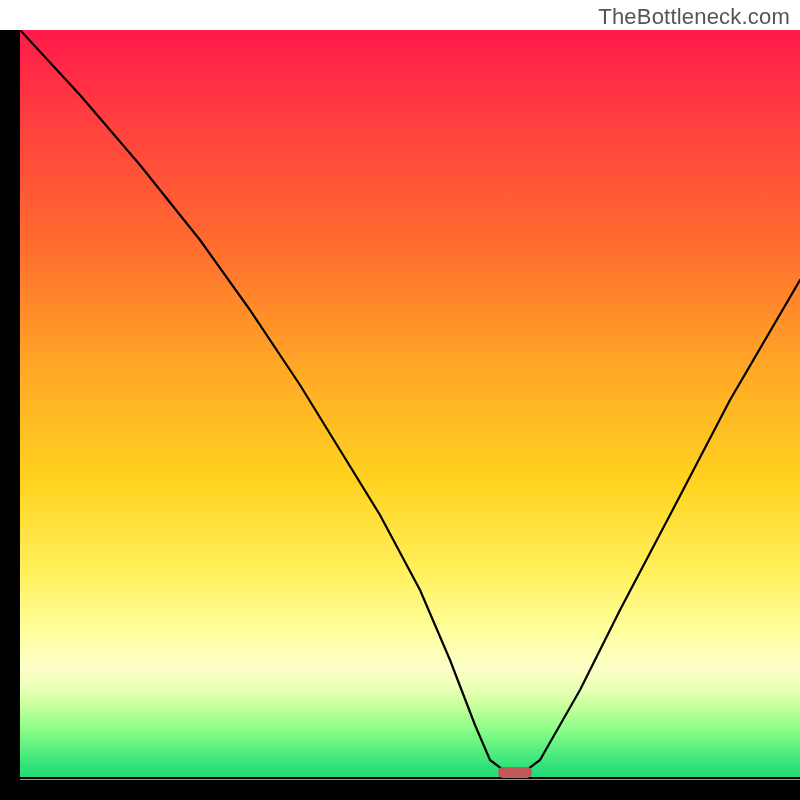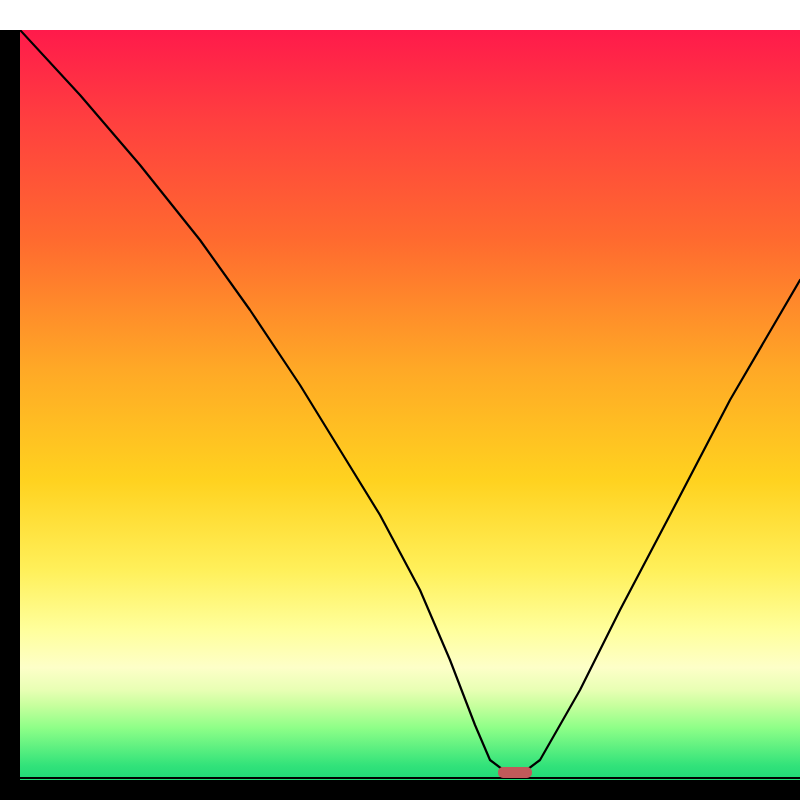--- a/index.html
+++ b/index.html
@@ -85,20 +85,21 @@
   .minimum-marker {
     fill: #c05a5a;
     stroke: none;
   }
 </style>
 </head>
 <body>
 
 <div class="chart-container">
 
+  <div class="watermark">TheBottleneck.com</div>
 
   <div class="plot-area">
     <div class="gradient-bg"></div>
     <svg class="curve-svg" viewBox="0 0 780 750" preserveAspectRatio="none">
 
       <line class="baseline" x1="0" y1="748" x2="780" y2="748"></line>
 
       <path id="curve" class="curve-path" d="M0 0 L60 65 L120 135 L180 210 L230 280 L280 355 L320 420 L360 485 L400 560 L430 630 L455 695 L470 730 L490 745 L500 745 L520 730 L560 660 L600 580 L650 485 L710 370 L780 250"></path>
 
       <rect id="min-marker" class="minimum-marker" rx="5" ry="5" x="478" y="737" width="34" height="11"></rect>

